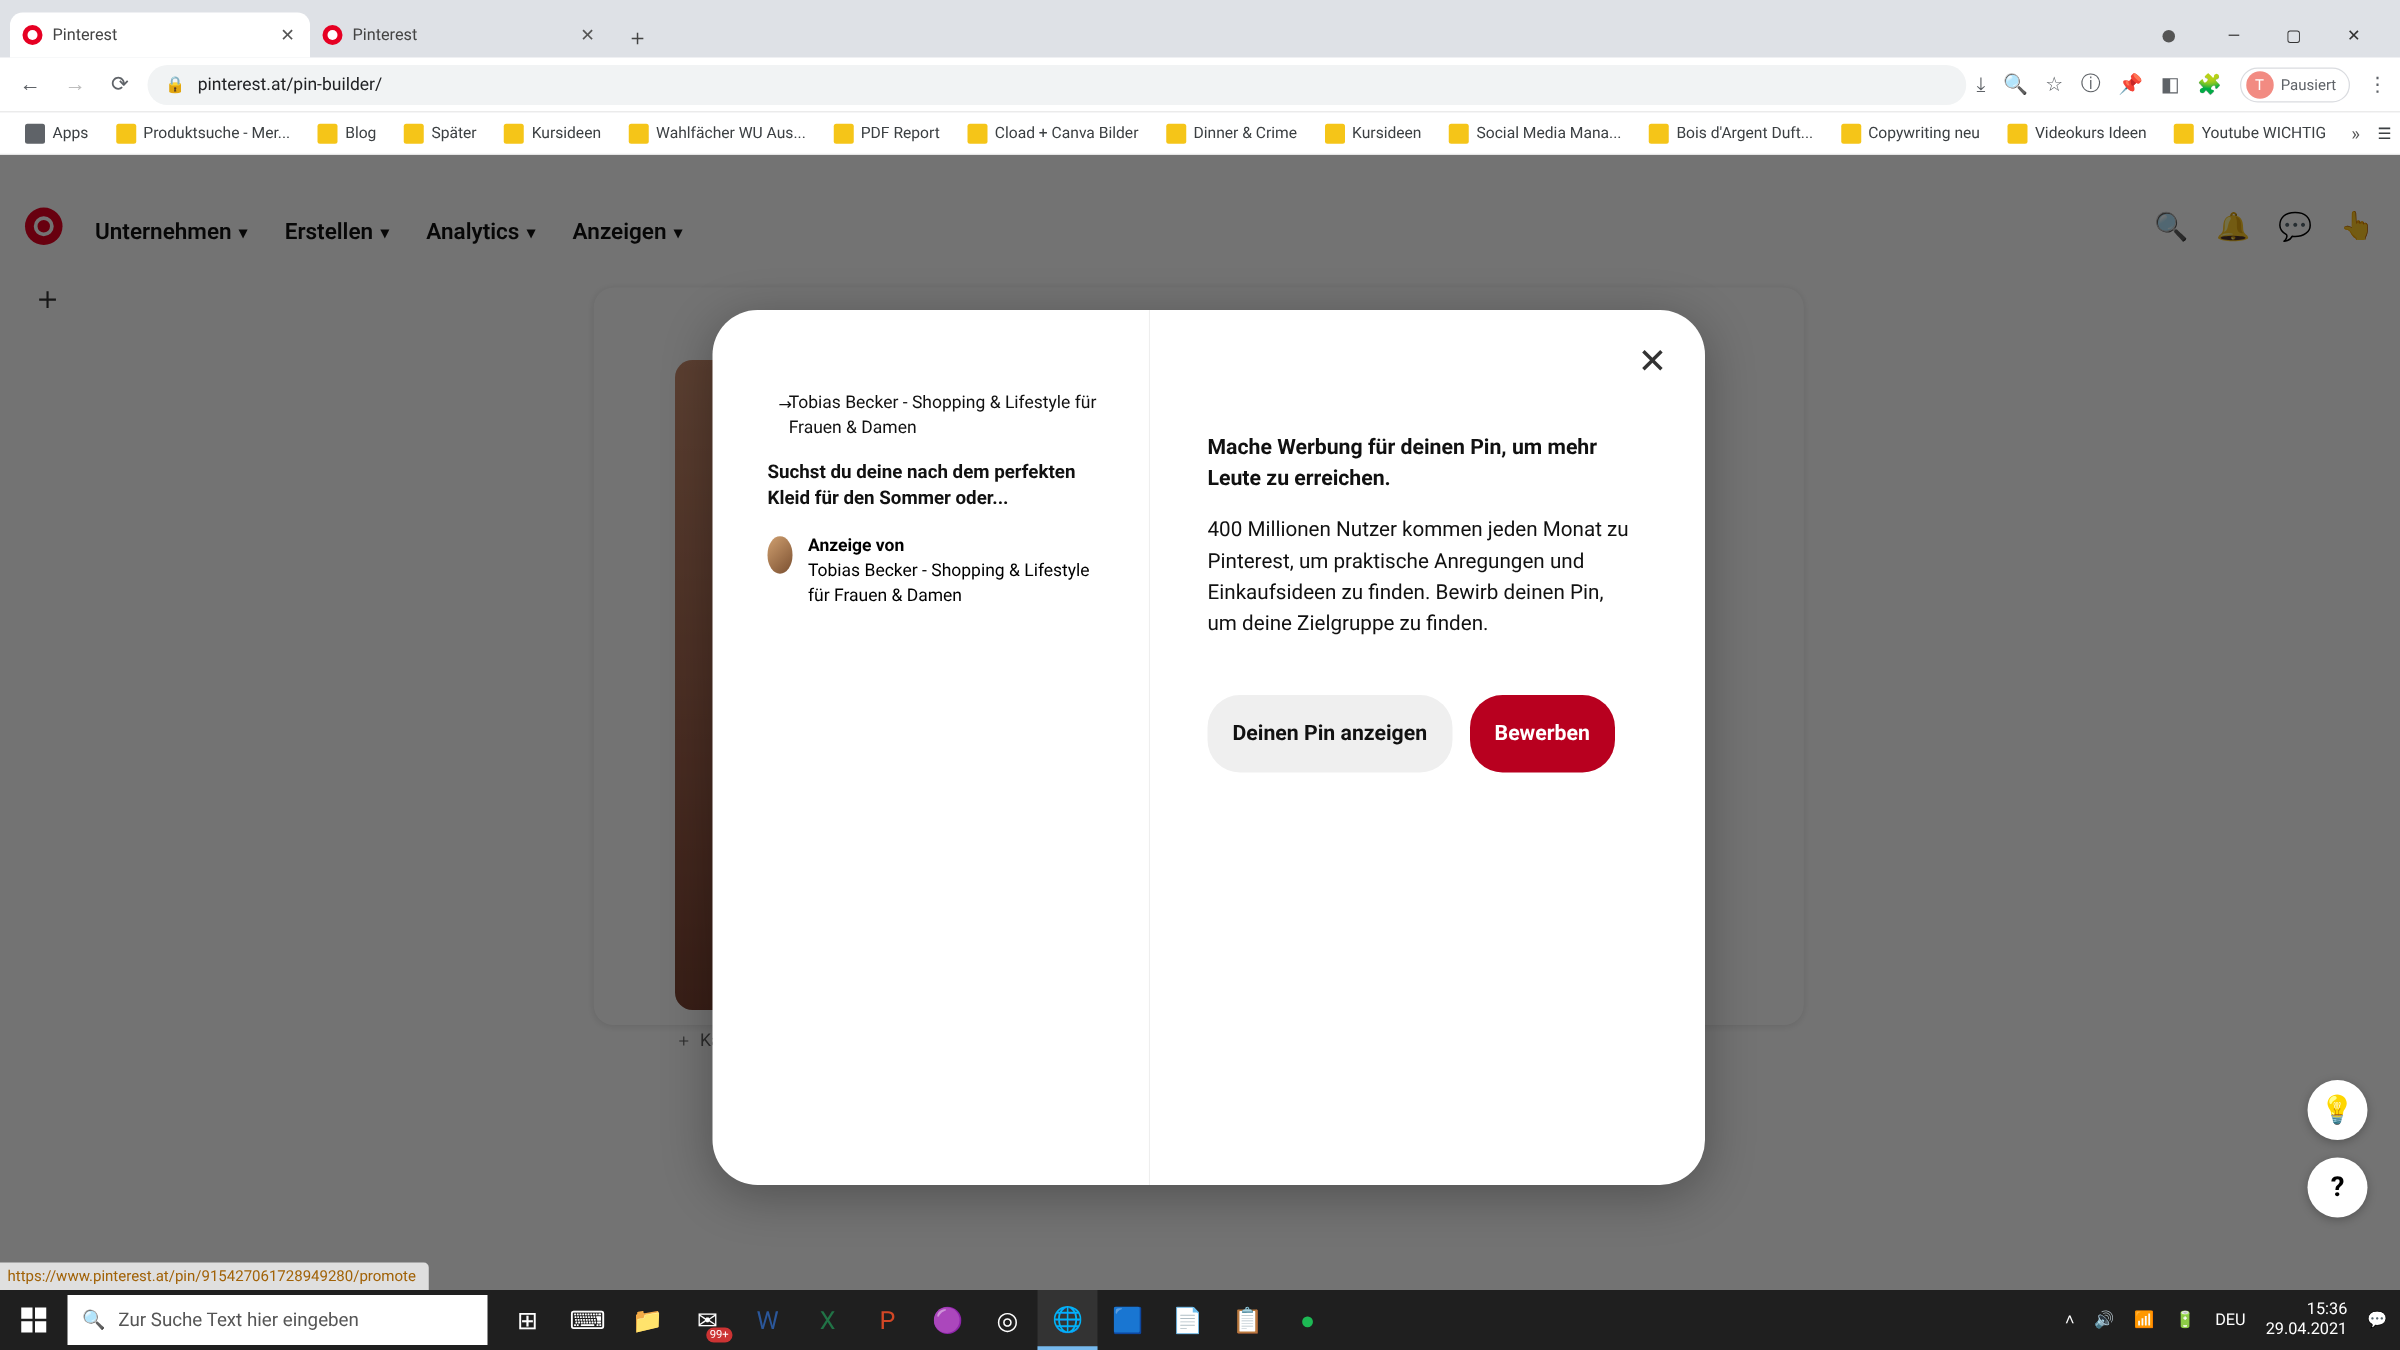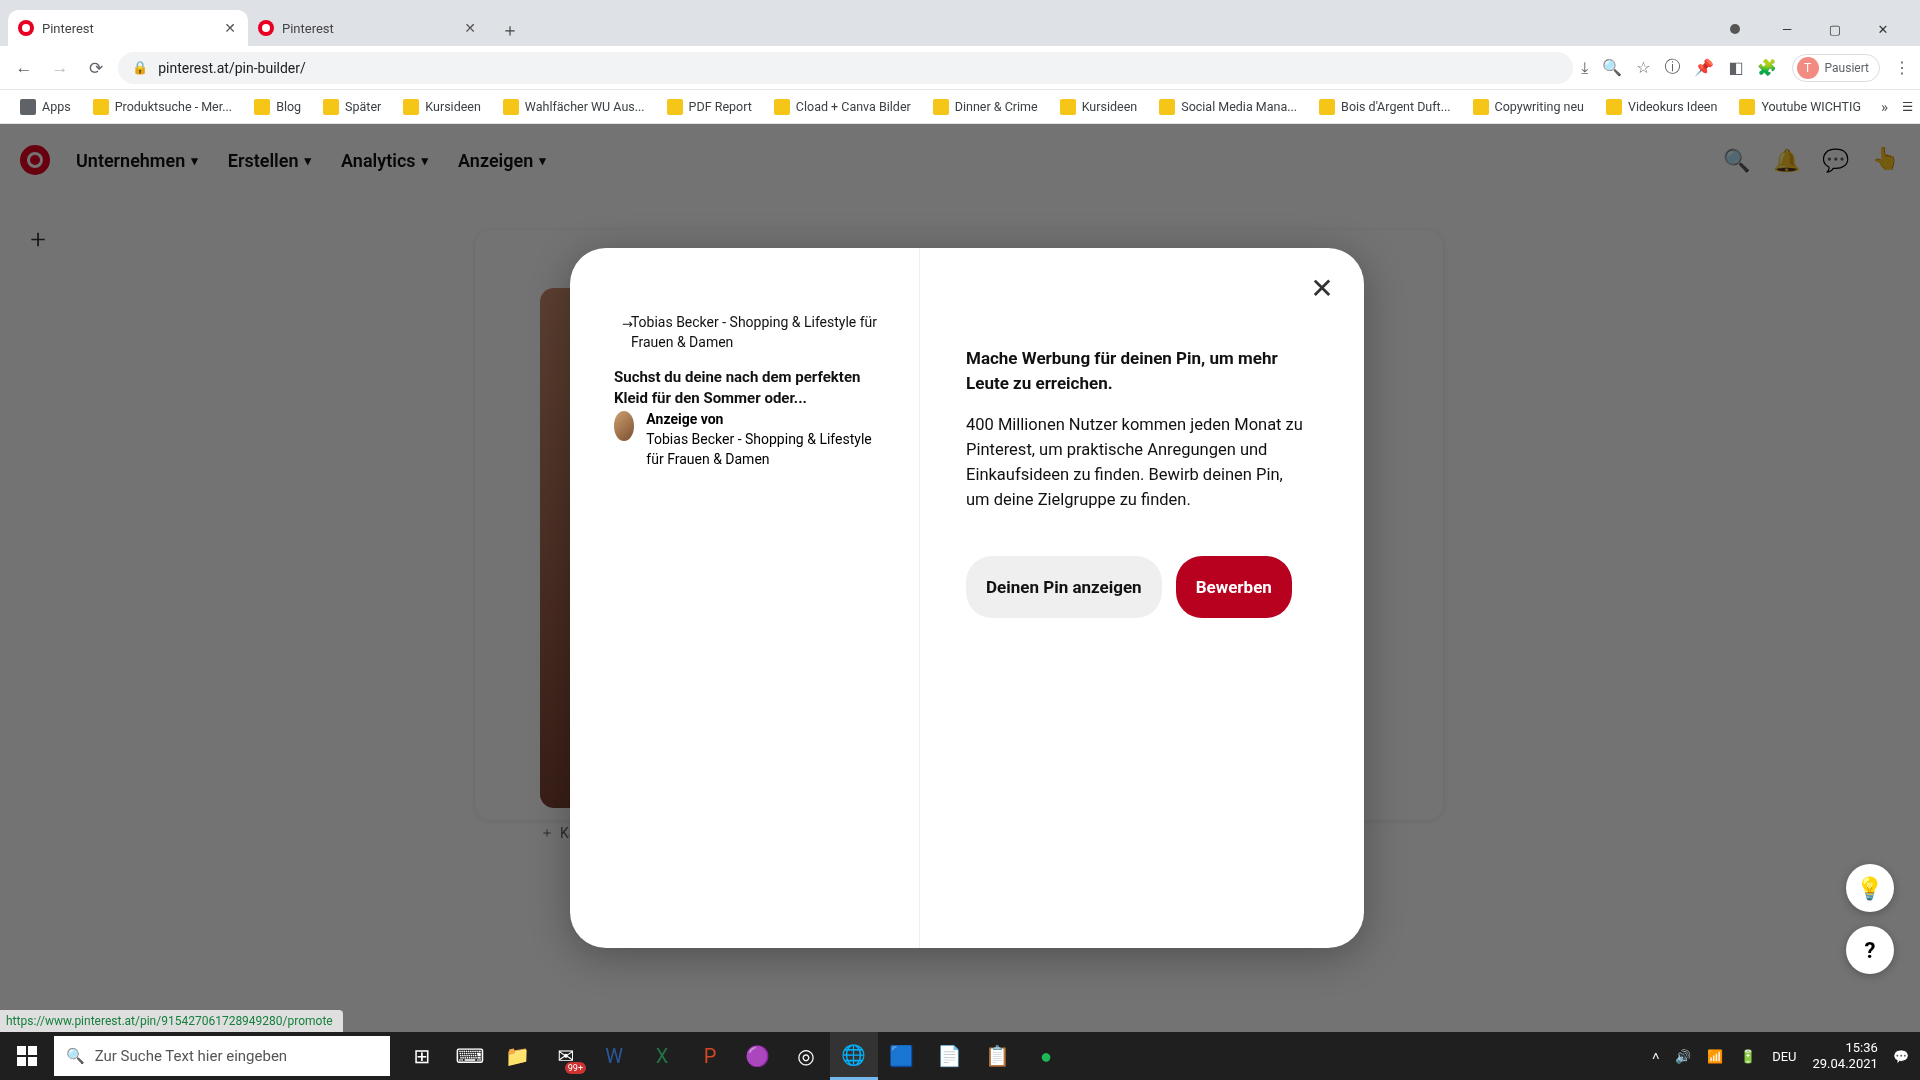--- a/index.html
+++ b/index.html
@@ -29,21 +29,21 @@
 .profile-chip .av { width:22px; height:22px; border-radius:50%; background:#f28b82; color:#fff; display:flex; align-items:center; justify-content:center; font-size:12px; }
 
 .bm-row { height:34px; background:#fff; display:flex; align-items:center; padding:0 12px; gap:6px; font-size:12.5px; color:#3c4043; border-bottom:1px solid #e5e5e5; }
 .bm { display:flex; align-items:center; gap:6px; padding:4px 8px; border-radius:4px; white-space:nowrap; }
 .bm .ficon { width:16px; height:16px; background:#f5c518; border-radius:2px; }
 .bm.apps .ficon { background:#5f6368; border-radius:2px; }
 .bm-spacer { flex:1; }
 
 
 .viewport { flex:1; position:relative; background:#fff; }
-.pinterest-header { height:72px; display:flex; align-items:center; padding:0 20px; gap:26px; }
+.pinterest-header { height:72px; display:flex; align-items:flex-end; padding:0 20px; gap:26px; }
 .p-logo { width:30px; height:30px; border-radius:50%; background:#e60023; position:relative; }
 .p-logo::after { content:""; position:absolute; inset:7px; border:3px solid #fff; border-radius:50%; }
 .p-nav { display:flex; align-items:center; gap:30px; font-size:18px; font-weight:600; color:#111; }
 .p-nav .item { display:flex; align-items:center; gap:6px; }
 .p-nav .chev { font-size:13px; color:#111; }
 .p-header-right { margin-left:auto; display:flex; align-items:center; gap:22px; color:#5f5f5f; font-size:22px; }
 .p-header-right .hand { width:28px; height:28px; }
 
 .dim-overlay { position:absolute; inset:0; background:rgba(0,0,0,.55); }
 
@@ -63,21 +63,21 @@
   radial-gradient(circle at 40% 30%, #e9cfa8 0 28px, transparent 29px),
   linear-gradient(180deg,#b7d3df 0%, #c9dce3 45%, #d6634e 55%, #a73a2c 75%, #6e7a52 100%);
 }
 .pinimg .band { position:absolute; left:0; right:0; bottom:0; height:148px; background:#fff; display:flex; flex-direction:column; align-items:center; justify-content:center; gap:6px; }
 .pinimg .band .t1 { font-size:13px; letter-spacing:2px; color:#7a6a5e; }
 .pinimg .band .t2 { font-family:Georgia,serif; font-size:38px; font-weight:800; color:#d6a57f; letter-spacing:1px; }
 .pinimg .band .t3 { font-size:13.5px; color:#7a6a5e; }
 .modal .left .attr { margin-top:14px; font-size:14px; line-height:1.45; color:#111; display:flex; gap:6px; }
 .modal .left .attr .arrow { transform:rotate(45deg); display:inline-block; font-size:13px; }
 .modal .left .desc { margin-top:14px; font-size:15px; font-weight:700; line-height:1.4; color:#111; }
-.modal .left .advert { display:flex; gap:12px; }
+.modal .left .advert { margin-top:18px; display:flex; gap:12px; }
 .modal .left .advert .av { width:30px; height:30px; border-radius:50%; background:linear-gradient(135deg,#d0a070,#7a4f30); margin-top:2px;}
 .modal .left .advert .txt { font-size:14px; line-height:1.45; }
 .modal .left .advert .txt .h { font-weight:700; }
 
 .modal .right { flex:1; padding:58px 44px 40px 46px; position:relative; }
 .modal .close { position:absolute; right:22px; top:20px; width:40px; height:40px; display:flex; align-items:center; justify-content:center; font-size:28px; color:#333; cursor:pointer; }
 .modal .right h1 { font-size:40px; font-weight:700; line-height:1.2; color:#111; }
 .modal .right .sub { margin-top:40px; font-size:17px; font-weight:700; line-height:1.45; color:#111; }
 .modal .right .body { margin-top:18px; font-size:16.5px; line-height:1.5; color:#111; max-width:340px;}
 .modal .right .actions { margin-top:44px; display:flex; gap:14px; }
@@ -85,21 +85,21 @@
 .btn.secondary { background:#efefef; color:#111; }
 .btn.primary { background:#b8001f; color:#fff; position:relative; }
 .btn.primary .cursor { position:absolute; right:18px; top:12px; font-size:15px; color:#fff; }
 
 
 .fab { position:absolute; right:26px; width:48px; height:48px; border-radius:50%; background:#fff; box-shadow:0 2px 8px rgba(0,0,0,.25); display:flex; align-items:center; justify-content:center; font-size:22px; }
 .fab.bulb { bottom:120px; color:#333;}
 .fab.help { bottom:58px; font-weight:700; }
 
 
-.status-preview { position:absolute; left:0; bottom:0; background:#dfdfdf; color:#15803d; font-size:12px; padding:4px 10px 4px 6px; border-radius:0 4px 0 0; }
+.status-preview { position:absolute; left:0; bottom:0; background:#dfdfdf; color:#a16207; font-size:12px; padding:4px 10px 4px 6px; border-radius:0 4px 0 0; }
 
 
 .taskbar { height:48px; background:#1f1f1f; display:flex; align-items:center; color:#fff; position:relative; }
 .taskbar .start { width:54px; height:100%; display:flex; align-items:center; justify-content:center; }
 .win-logo { width:20px; height:20px; display:grid; grid-template-columns:1fr 1fr; grid-template-rows:1fr 1fr; gap:2px; }
 .win-logo span { background:#fff; }
 .taskbar .search { width:336px; height:40px; margin-left:0px; margin-right:8px; background:#fff; color:#555; display:flex; align-items:center; padding:0 12px; gap:10px; font-size:15px; }
 .taskbar .tbicon { width:48px; height:48px; display:flex; align-items:center; justify-content:center; font-size:20px; }
 .taskbar .tbicon.active { border-bottom:3px solid #76b9ed; background:#333; }
 .taskbar .tray { margin-left:auto; display:flex; align-items:center; height:100%; gap:16px; padding:0 10px; font-size:13px; }

